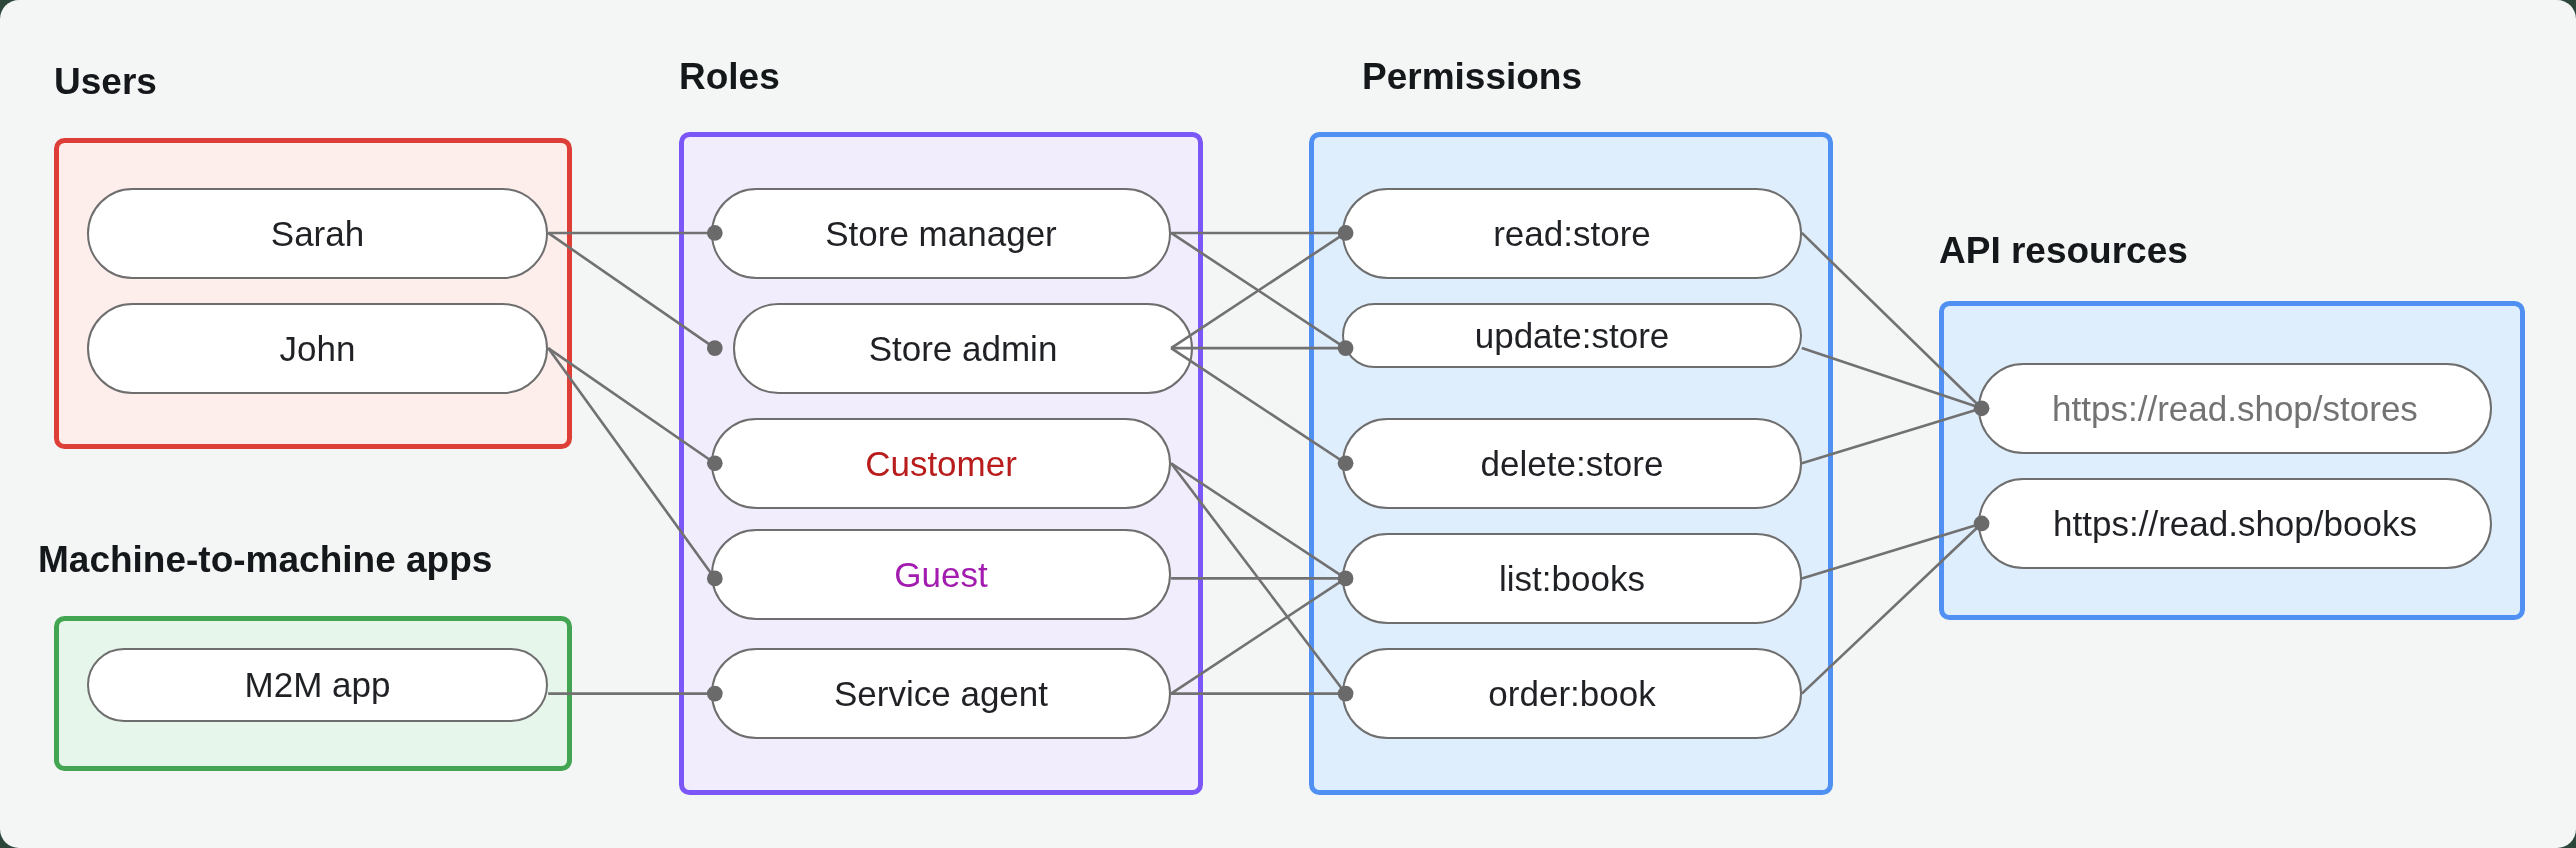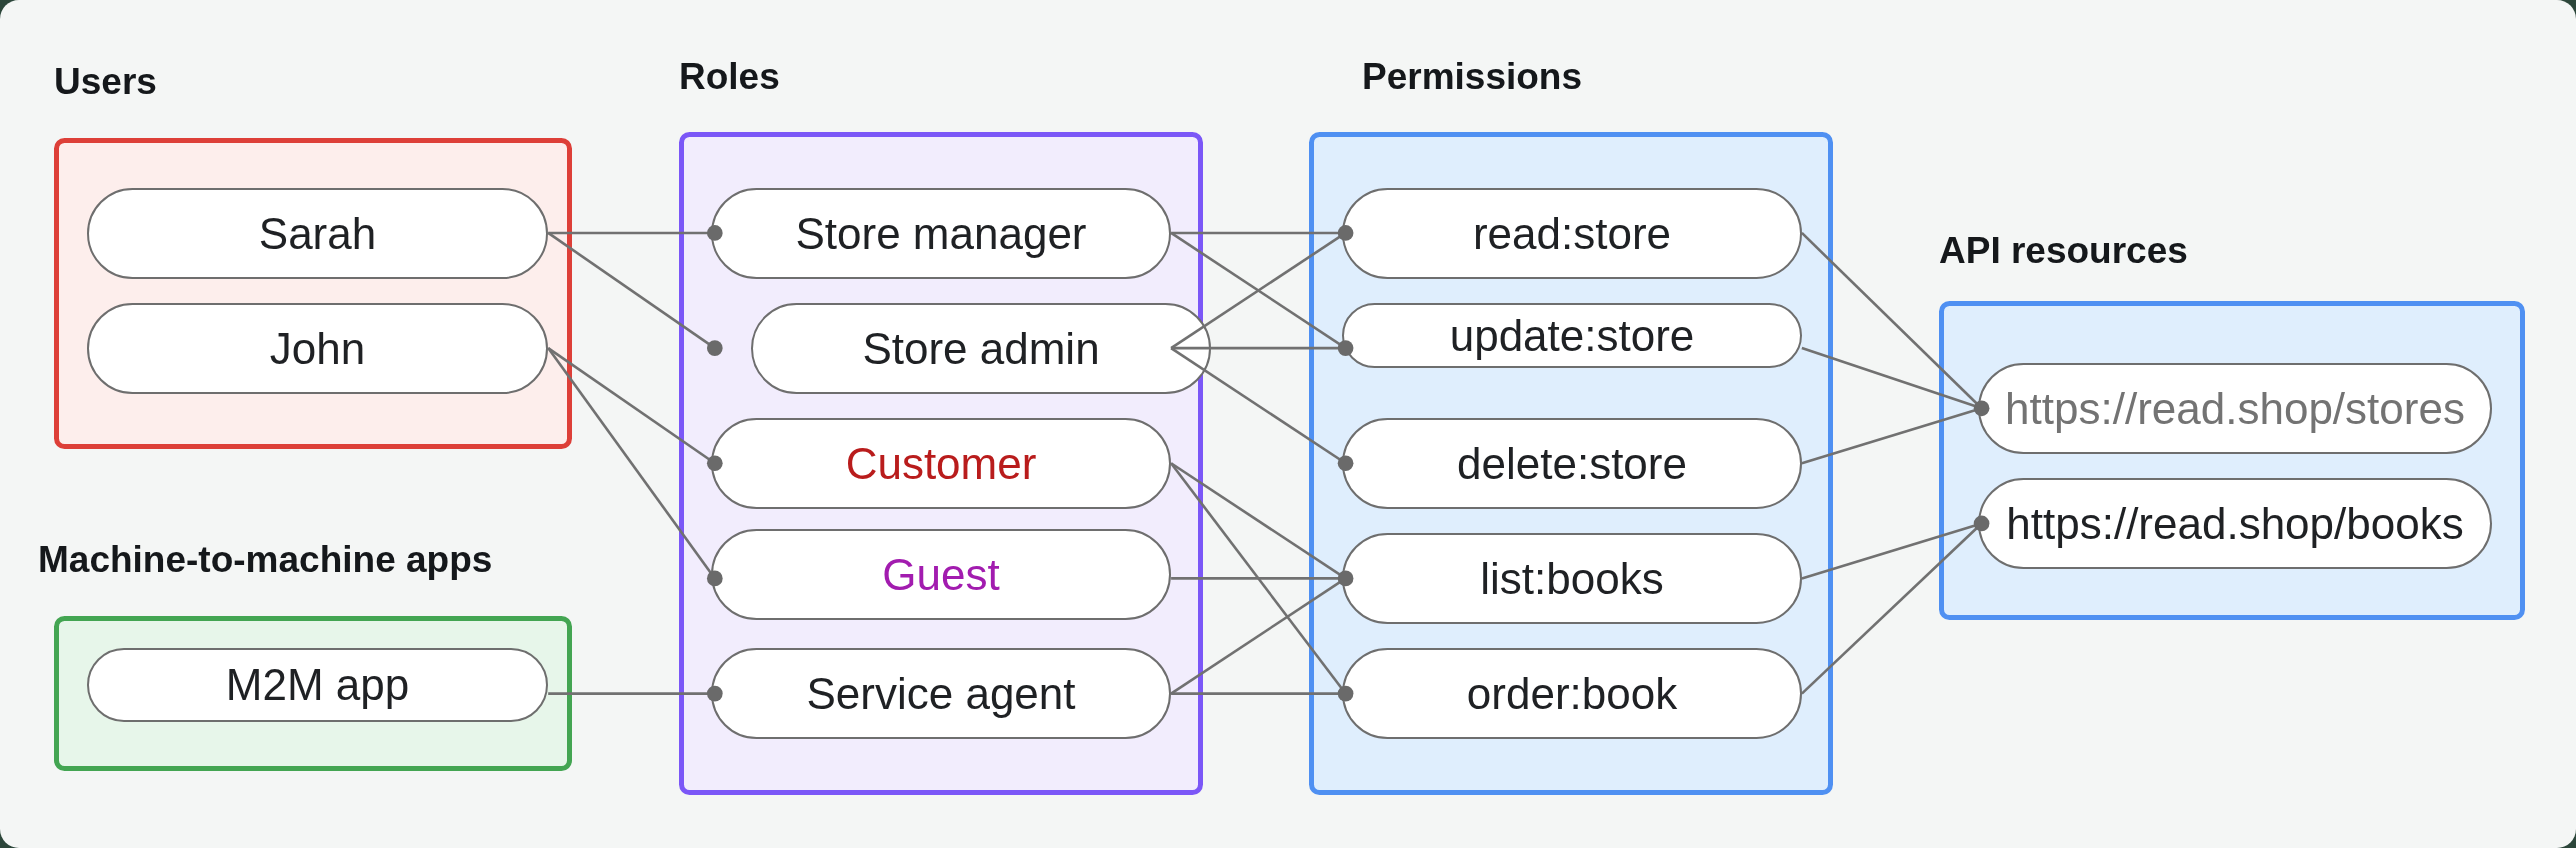--- a/index.html
+++ b/index.html
@@ -32,21 +32,21 @@
   }
   .pill {
     position: absolute;
     background: #ffffff;
     border: 2.6px solid #6e6e6e;
     border-radius: 872px;
     box-sizing: border-box;
     display: flex;
     align-items: center;
     justify-content: center;
-    font-size: 44px;
+    font-size: 35px;
     color: #1f2124;
     white-space: nowrap;
     z-index: 2;
   }
   .edge-layer {
     position: absolute;
     left: 0;
     top: 0;
     z-index: 3;
     pointer-events: none;
@@ -97,21 +97,21 @@
     <div class="group-box" style="left: 679px; top: 132px; width: 524px; height: 663px; background: rgb(242, 237, 253); border-color: rgb(123, 87, 247);"></div>
     <div class="group-label" style="left: 679px; top: 56px; color: rgb(21, 24, 27);">Roles</div>
     <div class="group-box" style="left: 1309px; top: 132px; width: 524px; height: 663px; background: rgb(223, 238, 253); border-color: rgb(79, 144, 242);"></div>
     <div class="group-label" style="left: 1362px; top: 56px; color: rgb(21, 24, 27);">Permissions</div>
     <div class="group-box" style="left: 1939px; top: 301px; width: 586px; height: 319px; background: rgb(223, 238, 253); border-color: rgb(79, 144, 242);"></div>
     <div class="group-label" style="left: 1939px; top: 230px; color: rgb(21, 24, 27);">API resources</div>
     <div class="pill" style="left: 87px; top: 188px; width: 461px; height: 91px; border-color: rgb(110, 110, 110); background: rgb(255, 255, 255); color: rgb(31, 33, 36);">Sarah</div>
     <div class="pill" style="left: 87px; top: 303px; width: 461px; height: 91px; border-color: rgb(110, 110, 110); background: rgb(255, 255, 255); color: rgb(31, 33, 36);">John</div>
     <div class="pill" style="left: 87px; top: 648px; width: 461px; height: 74px; border-color: rgb(110, 110, 110); background: rgb(255, 255, 255); color: rgb(31, 33, 36);">M2M app</div>
     <div class="pill" style="left: 711px; top: 188px; width: 460px; height: 91px; border-color: rgb(110, 110, 110); background: rgb(255, 255, 255); color: rgb(31, 33, 36);">Store manager</div>
-    <div class="pill" style="left: 751px; top: 303px; width: 460px; height: 91px; border-color: rgb(110, 110, 110); background: rgb(255, 255, 255); color: rgb(31, 33, 36);">Store admin</div>
+    <div class="pill" style="left: 733px; top: 303px; width: 460px; height: 91px; border-color: rgb(110, 110, 110); background: rgb(255, 255, 255); color: rgb(31, 33, 36);">Store admin</div>
     <div class="pill" style="left: 711px; top: 418px; width: 460px; height: 91px; border-color: rgb(110, 110, 110); background: rgb(255, 255, 255); color: #b91c1c;">Customer</div>
     <div class="pill" style="left: 711px; top: 529px; width: 460px; height: 91px; border-color: rgb(110, 110, 110); background: rgb(255, 255, 255); color: #a21caf;">Guest</div>
     <div class="pill" style="left: 711px; top: 648px; width: 460px; height: 91px; border-color: rgb(110, 110, 110); background: rgb(255, 255, 255); color: rgb(31, 33, 36);">Service agent</div>
     <div class="pill" style="left: 1342px; top: 188px; width: 460px; height: 91px; border-color: rgb(110, 110, 110); background: rgb(255, 255, 255); color: rgb(31, 33, 36);">read:store</div>
     <div class="pill" style="left: 1342px; top: 303px; width: 460px; height: 65px; border-color: rgb(110, 110, 110); background: rgb(255, 255, 255); color: rgb(31, 33, 36);">update:store</div>
     <div class="pill" style="left: 1342px; top: 418px; width: 460px; height: 91px; border-color: rgb(110, 110, 110); background: rgb(255, 255, 255); color: rgb(31, 33, 36);">delete:store</div>
     <div class="pill" style="left: 1342px; top: 533px; width: 460px; height: 91px; border-color: rgb(110, 110, 110); background: rgb(255, 255, 255); color: rgb(31, 33, 36);">list:books</div>
     <div class="pill" style="left: 1342px; top: 648px; width: 460px; height: 91px; border-color: rgb(110, 110, 110); background: rgb(255, 255, 255); color: rgb(31, 33, 36);">order:book</div>
     <div class="pill" style="left: 1978px; top: 363px; width: 514px; height: 91px; border-color: rgb(110, 110, 110); background: rgb(255, 255, 255); color: #737373;">https://read.shop/stores</div>
     <div class="pill" style="left: 1978px; top: 478px; width: 514px; height: 91px; border-color: rgb(110, 110, 110); background: rgb(255, 255, 255); color: rgb(31, 33, 36);">https://read.shop/books</div>

